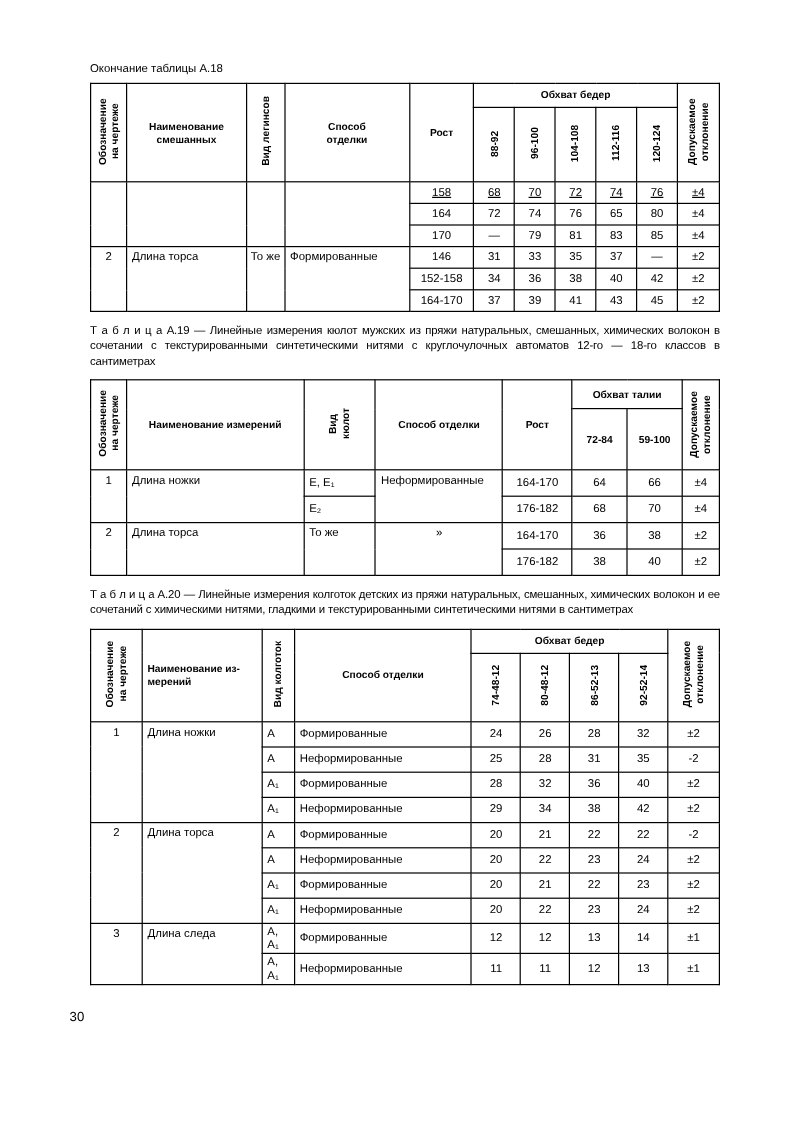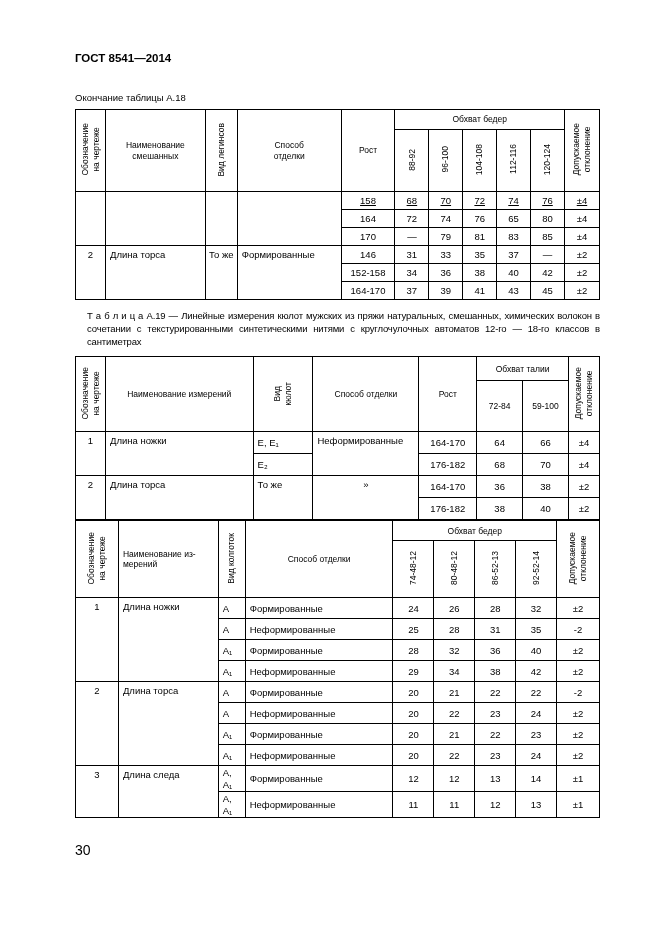--- a/index.html
+++ b/index.html
@@ -5,43 +5,42 @@
   html,body{margin:0;padding:0;background:#ffffff;}
   .page{
     position:relative;width:661px;height:935px;background:#ffffff;
     box-sizing:border-box;padding:52px 61px 0 75px;
     font-family:"Liberation Sans",sans-serif;color:#000;
   }
   .doc-header{font-size:11.5px;font-weight:bold;margin-bottom:28px;}
   .continuation{font-size:9.5px;margin-bottom:6px;}
   .table-caption{
     font-size:9.5px;line-height:1.38;text-align:justify;
-    letter-spacing:-0.15px;margin:9px 0 8px 12px;
+    letter-spacing:-0.15px;margin:9px 0 8px 0;
   }
   table.gost{border-collapse:collapse;table-layout:fixed;}
   .gost th,.gost td{
     border:1px solid #000;text-align:center;vertical-align:middle;
     white-space:pre-line;overflow:hidden;
   }
-  .gost th{font-weight:normal;font-size:8.5px;line-height:1.2;padding:1px 2px;}
+  .gost th{font-weight:bold;font-size:8.5px;line-height:1.2;padding:1px 2px;}
   .gost td{font-size:9.5px;line-height:1.2;padding:1px 2px;}
   .gost .al{text-align:left;padding-left:4px;}
   .gost .vt{vertical-align:top;padding-top:3px;}
   .vert{
     display:inline-block;writing-mode:vertical-rl;transform:rotate(180deg);
     white-space:pre-line;line-height:1.25;
   }
-  .page-number{position:absolute;left:75px;top:842px;font-size:14px;}
+  .page-number{position:absolute;left:58px;top:842px;font-size:11px;}
 </style>
 </head>
 <body>
 
 <div class="page">
 
-  <div class="doc-header">ГОСТ 8541—2014</div>
 
   <div class="continuation">Окончание таблицы А.18</div>
 
   <div class="table-wrap">
       <table class="gost">
         <colgroup>
           <col style="width: 30px;">
           <col style="width: 100px;">
           <col style="width: 32px;">
           <col style="width: 104px;">
@@ -205,20 +204,21 @@
           <tr style="height: 22px;">
             <td>176-182</td>
             <td>38</td>
             <td>40</td>
             <td>±2</td>
           </tr>
         </tbody>
       </table>
     </div>
 
+  <p class="table-caption">Т а б л и ц а  А.20 — Линейные  измерения  колготок детских из пряжи натуральных, смешанных, химических волокон и ее сочетаний с химическими нитями, гладкими и текстурированными синтетическими нитями в сантиметрах</p>
 
   <div class="table-wrap">
       <table class="gost">
         <colgroup>
           <col style="width: 43px;">
           <col style="width: 100px;">
           <col style="width: 27px;">
           <col style="width: 148px;">
           <col style="width: 41px;">
           <col style="width: 41px;">

